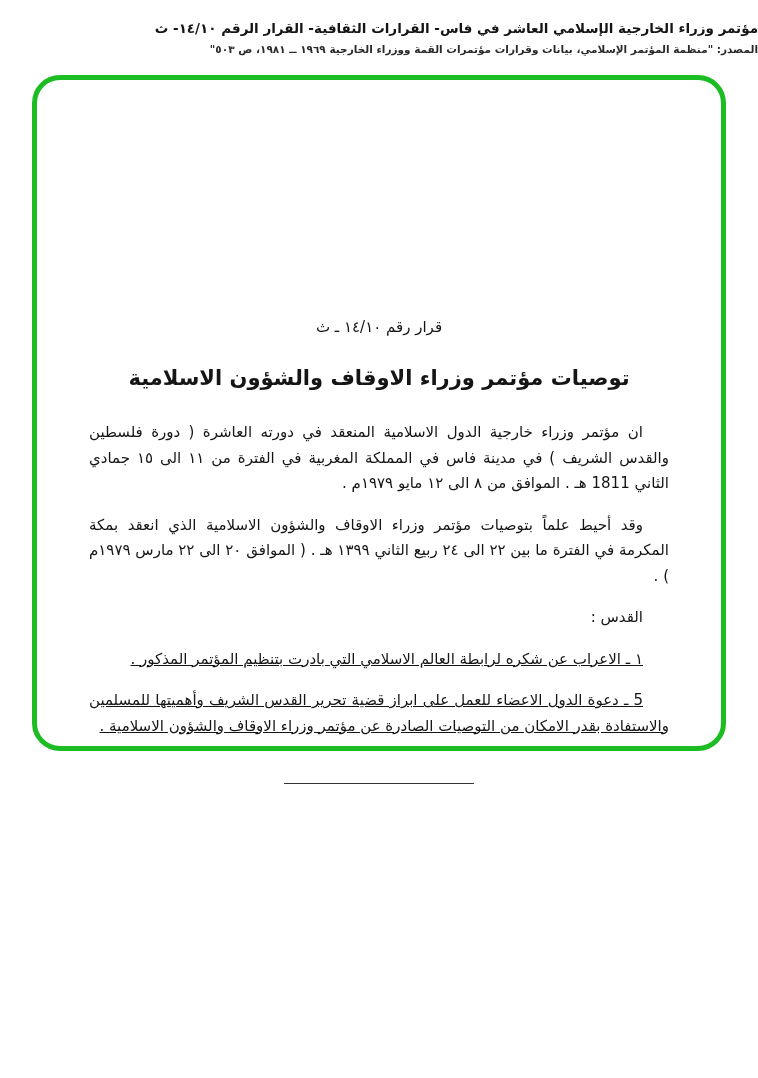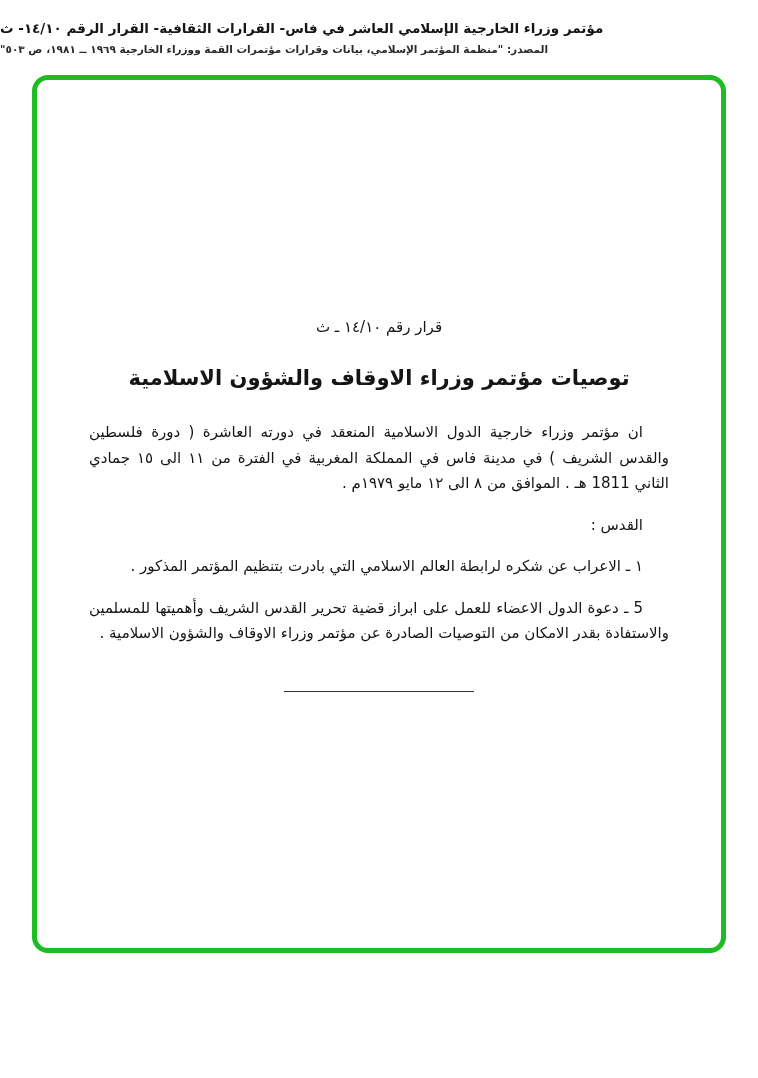--- a/index.html
+++ b/index.html
@@ -13,40 +13,40 @@
     color: #151515;
   }
   .page {
     position: relative;
     width: 758px;
     height: 1078px;
     overflow: hidden;
   }
   .page-header {
     direction: rtl;
-    text-align: left;
+    text-align: right;
     padding-top: 20px;
   }
   .header-title {
     font-size: 13.5px;
     font-weight: bold;
     letter-spacing: 0.2px;
   }
   .header-source {
     font-size: 10.5px;
     font-weight: bold;
     color: #2a2a2a;
     margin-top: 7px;
   }
   .doc-frame {
     margin: 20px auto 0 auto;
     width: 694px;
-    height: 878px;
+    height: 676px;
     border: 5px solid #1cbd22;
-    border-radius: 16px;
+    border-radius: 28px;
     background: #ffffff;
   }
   .doc-content {
     direction: rtl;
     padding: 235px 52px 0 52px;
     font-size: 15px;
     line-height: 1.7;
   }
   .resolution-number {
     text-align: center;
@@ -65,20 +65,21 @@
     margin: 0 0 16px 0;
   }
   .decides-label {
     text-indent: 26px;
     margin: 4px 0 12px 0;
   }
   .decision-item {
     text-align: justify;
     text-indent: 26px;
     margin: 16px 0 14px 0;
+    text-decoration: underline;
   }
   .divider-line {
     width: 190px;
     border: 0;
     border-top: 1.5px solid #333;
     margin: 44px auto 0 auto;
   }
 </style>
 </head>
 <body>
@@ -92,20 +93,21 @@
 
   <div class="doc-frame">
     <div class="doc-content">
 
       <p class="resolution-number">قرار رقم ١٤/١٠ ـ ث</p>
 
       <p class="doc-title">توصيات مؤتمر وزراء الاوقاف والشؤون الاسلامية</p>
 
       <p class="doc-paragraph">ان مؤتمر وزراء خارجية الدول الاسلامية المنعقد في دورته العاشرة ( دورة فلسطين والقدس الشريف ) في مدينة فاس في المملكة المغربية في الفترة من ١١ الى ١٥ جمادي الثاني 1811 هـ .  الموافق من ٨ الى ١٢ مايو ١٩٧٩م .</p>
 
+      <p class="doc-paragraph">وقد أحيط علماً بتوصيات مؤتمر وزراء الاوقاف والشؤون الاسلامية الذي انعقد بمكة المكرمة في الفترة ما بين ٢٢ الى ٢٤ ربيع الثاني ١٣٩٩ هـ . ( الموافق ٢٠ الى ٢٢ مارس ١٩٧٩م ) .</p>
 
       <p class="decides-label">القدس :</p>
 
       <p class="decision-item">١ ـ الاعراب عن شكره لرابطة العالم الاسلامي التي بادرت بتنظيم المؤتمر المذكور .</p>
 
       <p class="decision-item">5 ـ دعوة الدول الاعضاء للعمل على ابراز قضية تحرير القدس الشريف وأهميتها للمسلمين والاستفادة بقدر الامكان من التوصيات الصادرة عن مؤتمر وزراء الاوقاف والشؤون الاسلامية .</p>
 
       <hr class="divider-line">
 
     </div>

